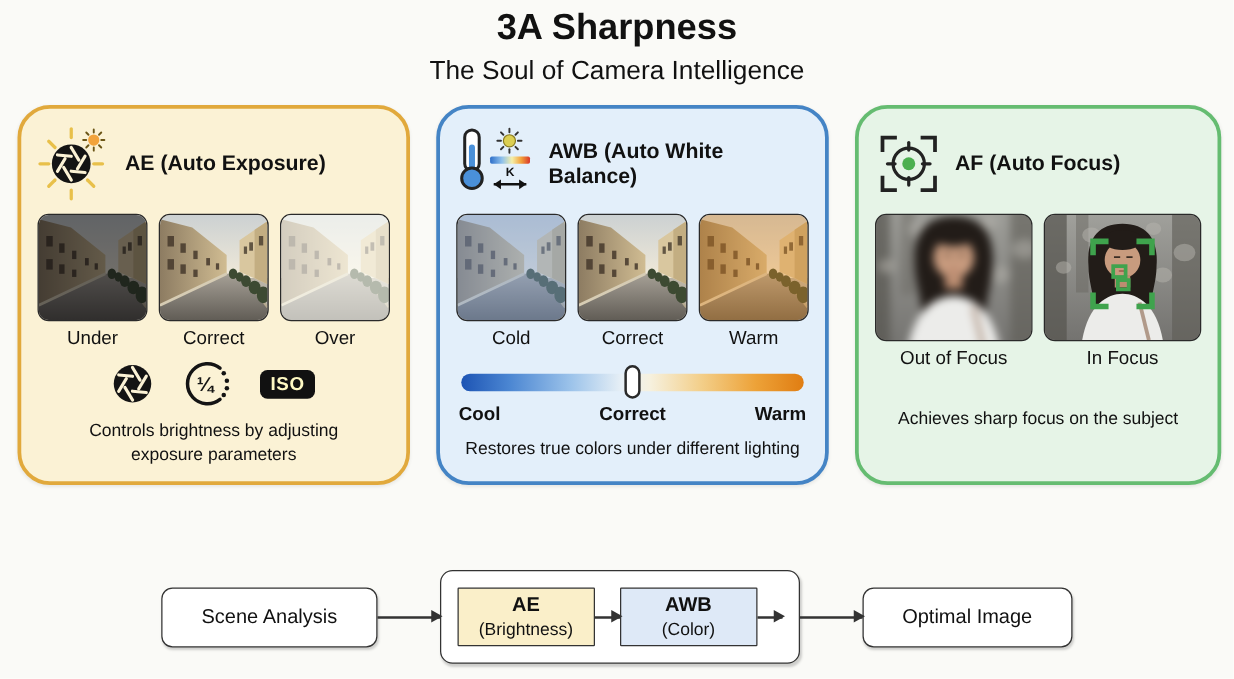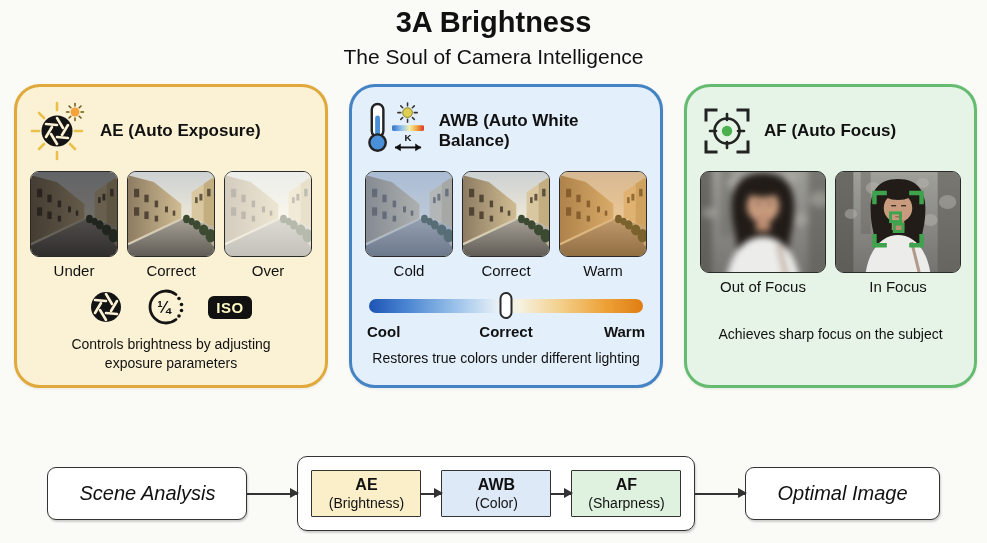--- a/index.html
+++ b/index.html
@@ -57,22 +57,22 @@
   .slider-labels{display:flex;margin:4px 2px 0;font-size:15px;}
   .slider-labels span{flex:1;font-weight:bold;}
   .sl-mid{text-align:center;}
   .sl-right{text-align:right;}
 
   
   .focus-overlay{position:absolute;inset:0;pointer-events:none;}
 
   
   .flow{position:absolute;left:0;right:0;bottom:12px;display:flex;justify-content:center;align-items:center;}
-  .fbox{border:1.6px solid #333;border-radius:9px;background:#fff;font-size:20px;
-        padding:14px 31px;box-shadow:1px 2px 2px rgba(0,0,0,.18);white-space:nowrap;font-style:italic;}
+  .fbox{border:1.6px solid #333;border-radius:9px;background:#fff;font-size:16px;
+        padding:14px 31px;box-shadow:1px 2px 2px rgba(0,0,0,.18);white-space:nowrap;}
   .arrow{width:50px;height:2px;background:#333;position:relative;flex:none;}
   .arrow.short{width:20px;}
   .arrow::after{content:"";position:absolute;right:-2px;top:-4.5px;width:0;height:0;
                 border-left:9px solid #333;border-top:5px solid transparent;border-bottom:5px solid transparent;}
   .group{border:1.6px solid #333;border-radius:10px;background:#fff;display:flex;align-items:center;
          padding:13px 13px;box-shadow:1px 2px 2px rgba(0,0,0,.18);}
   .step{border:1.6px solid #333;border-radius:1px;text-align:center;padding:5px 10px;min-width:88px;}
   .step .abbr{font-weight:bold;font-size:16px;}
   .step .sub{font-size:14px;margin-top:1px;}
   .step-ae{background:var(--flow-ae-bg,#FAEFC9);}
@@ -162,21 +162,21 @@
       <rect x="45" y="48" width="10" height="10" fill="#bb8d71"></rect>
       <path d="M24,100 C28,72 40,63 50,63 C60,63 72,72 76,100 Z" fill="#ececea"></path>
       <line x1="61" y1="70" x2="67" y2="100" stroke="#b19a8a" stroke-width="2.5"></line>
     </symbol>
   </defs>
 </svg>
 
 <div class="page">
 
   <div class="hdr">
-    <h1>3A Brightness</h1>
+    <h1>3A Sharpness</h1>
     <div class="sub">The Soul of Camera Intelligence</div>
   </div>
 
   <div class="panels">
 
     <div class="panel panel-ae">
       <div class="panel-header">
         <svg width="60" height="60" viewBox="0 0 60 60">
           <g stroke="#E8C04A" stroke-width="2.6" stroke-linecap="round">
             <line x1="27" y1="2" x2="27" y2="9"></line>
@@ -393,22 +393,18 @@
       <div class="step step-ae">
         <div class="abbr">AE</div>
         <div class="sub">(Brightness)</div>
       </div>
       <div class="arrow short"></div>
       <div class="step step-awb">
         <div class="abbr">AWB</div>
         <div class="sub">(Color)</div>
       </div>
       <div class="arrow short"></div>
-      <div class="step step-af">
-        <div class="abbr">AF</div>
-        <div class="sub">(Sharpness)</div>
-      </div>
     </div>
     <div class="arrow"></div>
     <div class="fbox">Optimal Image</div>
   </div>
 
 </div>
 
 </body></html>

